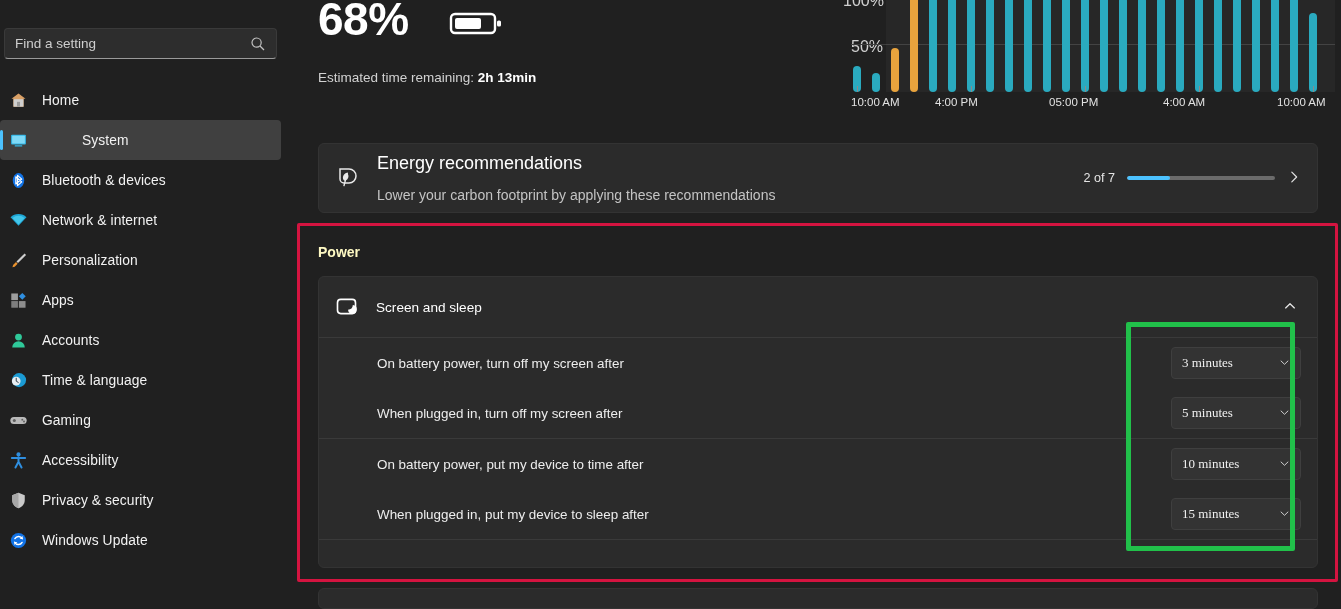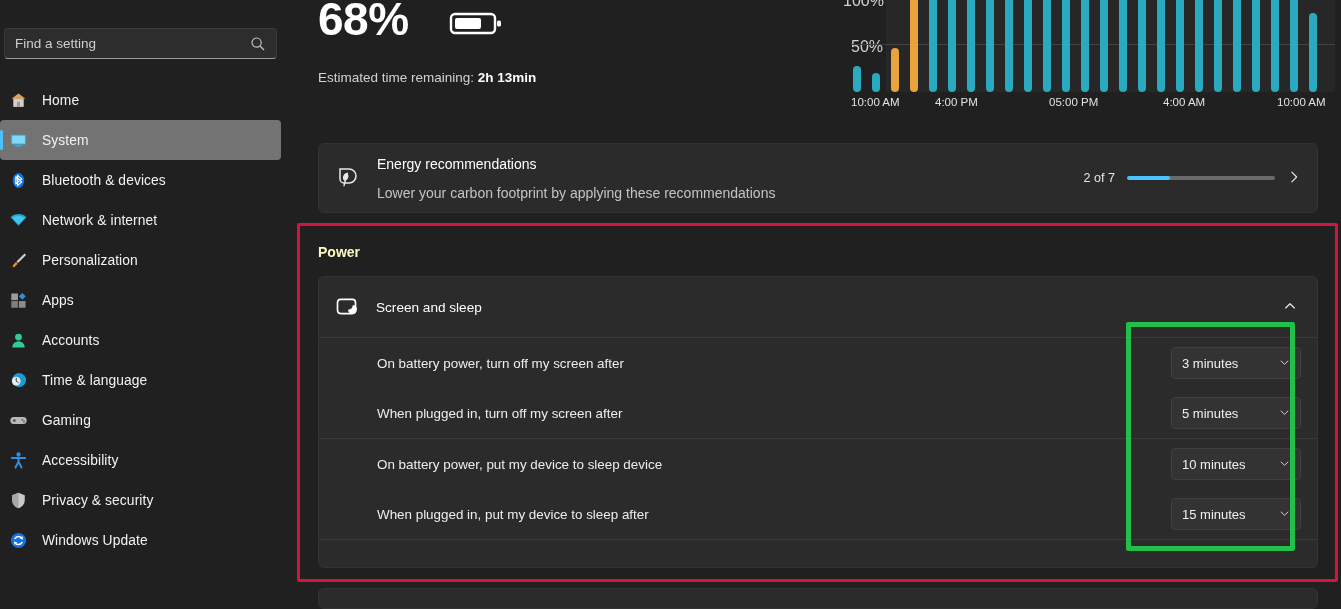--- a/index.html
+++ b/index.html
@@ -33,21 +33,21 @@
   .nav-item {
     position: relative; display: flex; align-items: center;
     height: 40px; margin: 0 0 0 0; padding-left: 8px; border-radius: 4px;
     cursor: default;
   }
   .nav-item .ico {
     width: 20px; height: 20px; flex: none; margin-right: 14px;
     display: flex; align-items: center; justify-content: center;
   }
   .nav-item .lbl { font-size: 13.8px; color: #f2f2f2; letter-spacing: .1px; }
-  .nav-item.selected { background: #737373; }
+  .nav-item.selected { background: #404040; gap: 40px; }
   .nav-item.selected::before {
     content: ""; position: absolute; left: 0; top: 10px; width: 3px; height: 20px;
     background: #4cc2ff; border-radius: 2px;
   }
 
   
   .main { position: absolute; left: 297px; top: 0; width: 1044px; height: 609px; }
 
   .battery-big {
     position: absolute; left: 21px; top: -8px;
@@ -70,21 +70,21 @@
   .chart .xlabel { position: absolute; top: 104px; font-size: 11.5px; color: #e2e2e2; white-space: nowrap; }
 
   
   .card-energy {
     position: absolute; left: 21px; top: 143px; width: 1000px; height: 70px;
     background: #2b2b2b; border: 1px solid #333; border-radius: 6px;
     display: flex; align-items: center; padding: 0 16px;
   }
   .card-energy .leaf { width: 26px; height: 26px; flex: none; margin-right: 16px; }
   .card-energy .txt { flex: 1; }
-  .card-energy .t1 { font-size: 14px; color: #ffffff; margin-bottom: 13px; }
+  .card-energy .t1 { font-size: 18px; color: #ffffff; margin-bottom: 13px; }
   .card-energy .t2 { font-size: 14px; color: #c4c4c4; }
   .card-energy .count { font-size: 12.6px; color: #e4e4e4; margin-right: 12px; }
   .card-energy .pbar { width: 148px; height: 4px; background: #6b6b6b; border-radius: 2px; overflow: hidden; }
   .card-energy .pbar i { display: block; height: 100%; background: #4cc2ff; border-radius: 2px; }
   .card-energy .chev { width: 26px; text-align: right; color: #e2e2e2; font-size: 15px; }
 
   
   .red-box {
     position: absolute; left: 0px; top: 223px; width: 1041px; height: 359px;
     border: 3px solid #d41440; border-radius: 2px; pointer-events: none; z-index: 40;
@@ -103,21 +103,21 @@
 
   .sep { height: 1px; background: #3a3a3a; margin: 0 0px; }
 
   .row {
     height: 50px; display: flex; align-items: center; padding: 0 16px 0 58px;
   }
   .row .lbl { flex: 1; font-size: 13.4px; color: #ededed; }
   .combo {
     width: 130px; height: 32px; background: #333333; border: 1px solid #3f3f3f;
     border-radius: 4px; display: flex; align-items: center; padding: 0 10px;
-    font-size: 13px; color: #f0f0f0;
+    font-size: 13px; color: #f0f0f0; font-family: Liberation Serif, serif;
   }
   .combo .v { flex: 1; }
   .combo .cv { font-size: 10px; color: #d6d6d6; }
 
   
   .green-box {
     position: absolute; left: 1126px; top: 322px; width: 169px; height: 229px;
     border: 5px solid #21c04a; border-radius: 2px; pointer-events: none; z-index: 50;
   }
   .bottom-card {
@@ -403,21 +403,21 @@
             <svg viewBox="0 0 16 16" width="11" height="11">
                 <path d="M3 5.8 8 10.6l5-4.8" fill="none" stroke="#d6d6d6" stroke-width="1.4" stroke-linecap="round" stroke-linejoin="round"></path>
               </svg>
           </span>
         </span>
       </div>
 
       <div class="sep"></div>
 
       <div class="row">
-        <span class="lbl">On battery power, put my device to sleep device</span>
+        <span class="lbl">On battery power, put my device to time after</span>
         <span class="combo">
           <span class="v">10 minutes</span>
           <span class="cv">
             <svg viewBox="0 0 16 16" width="11" height="11">
                 <path d="M3 5.8 8 10.6l5-4.8" fill="none" stroke="#d6d6d6" stroke-width="1.4" stroke-linecap="round" stroke-linejoin="round"></path>
               </svg>
           </span>
         </span>
       </div>
 

